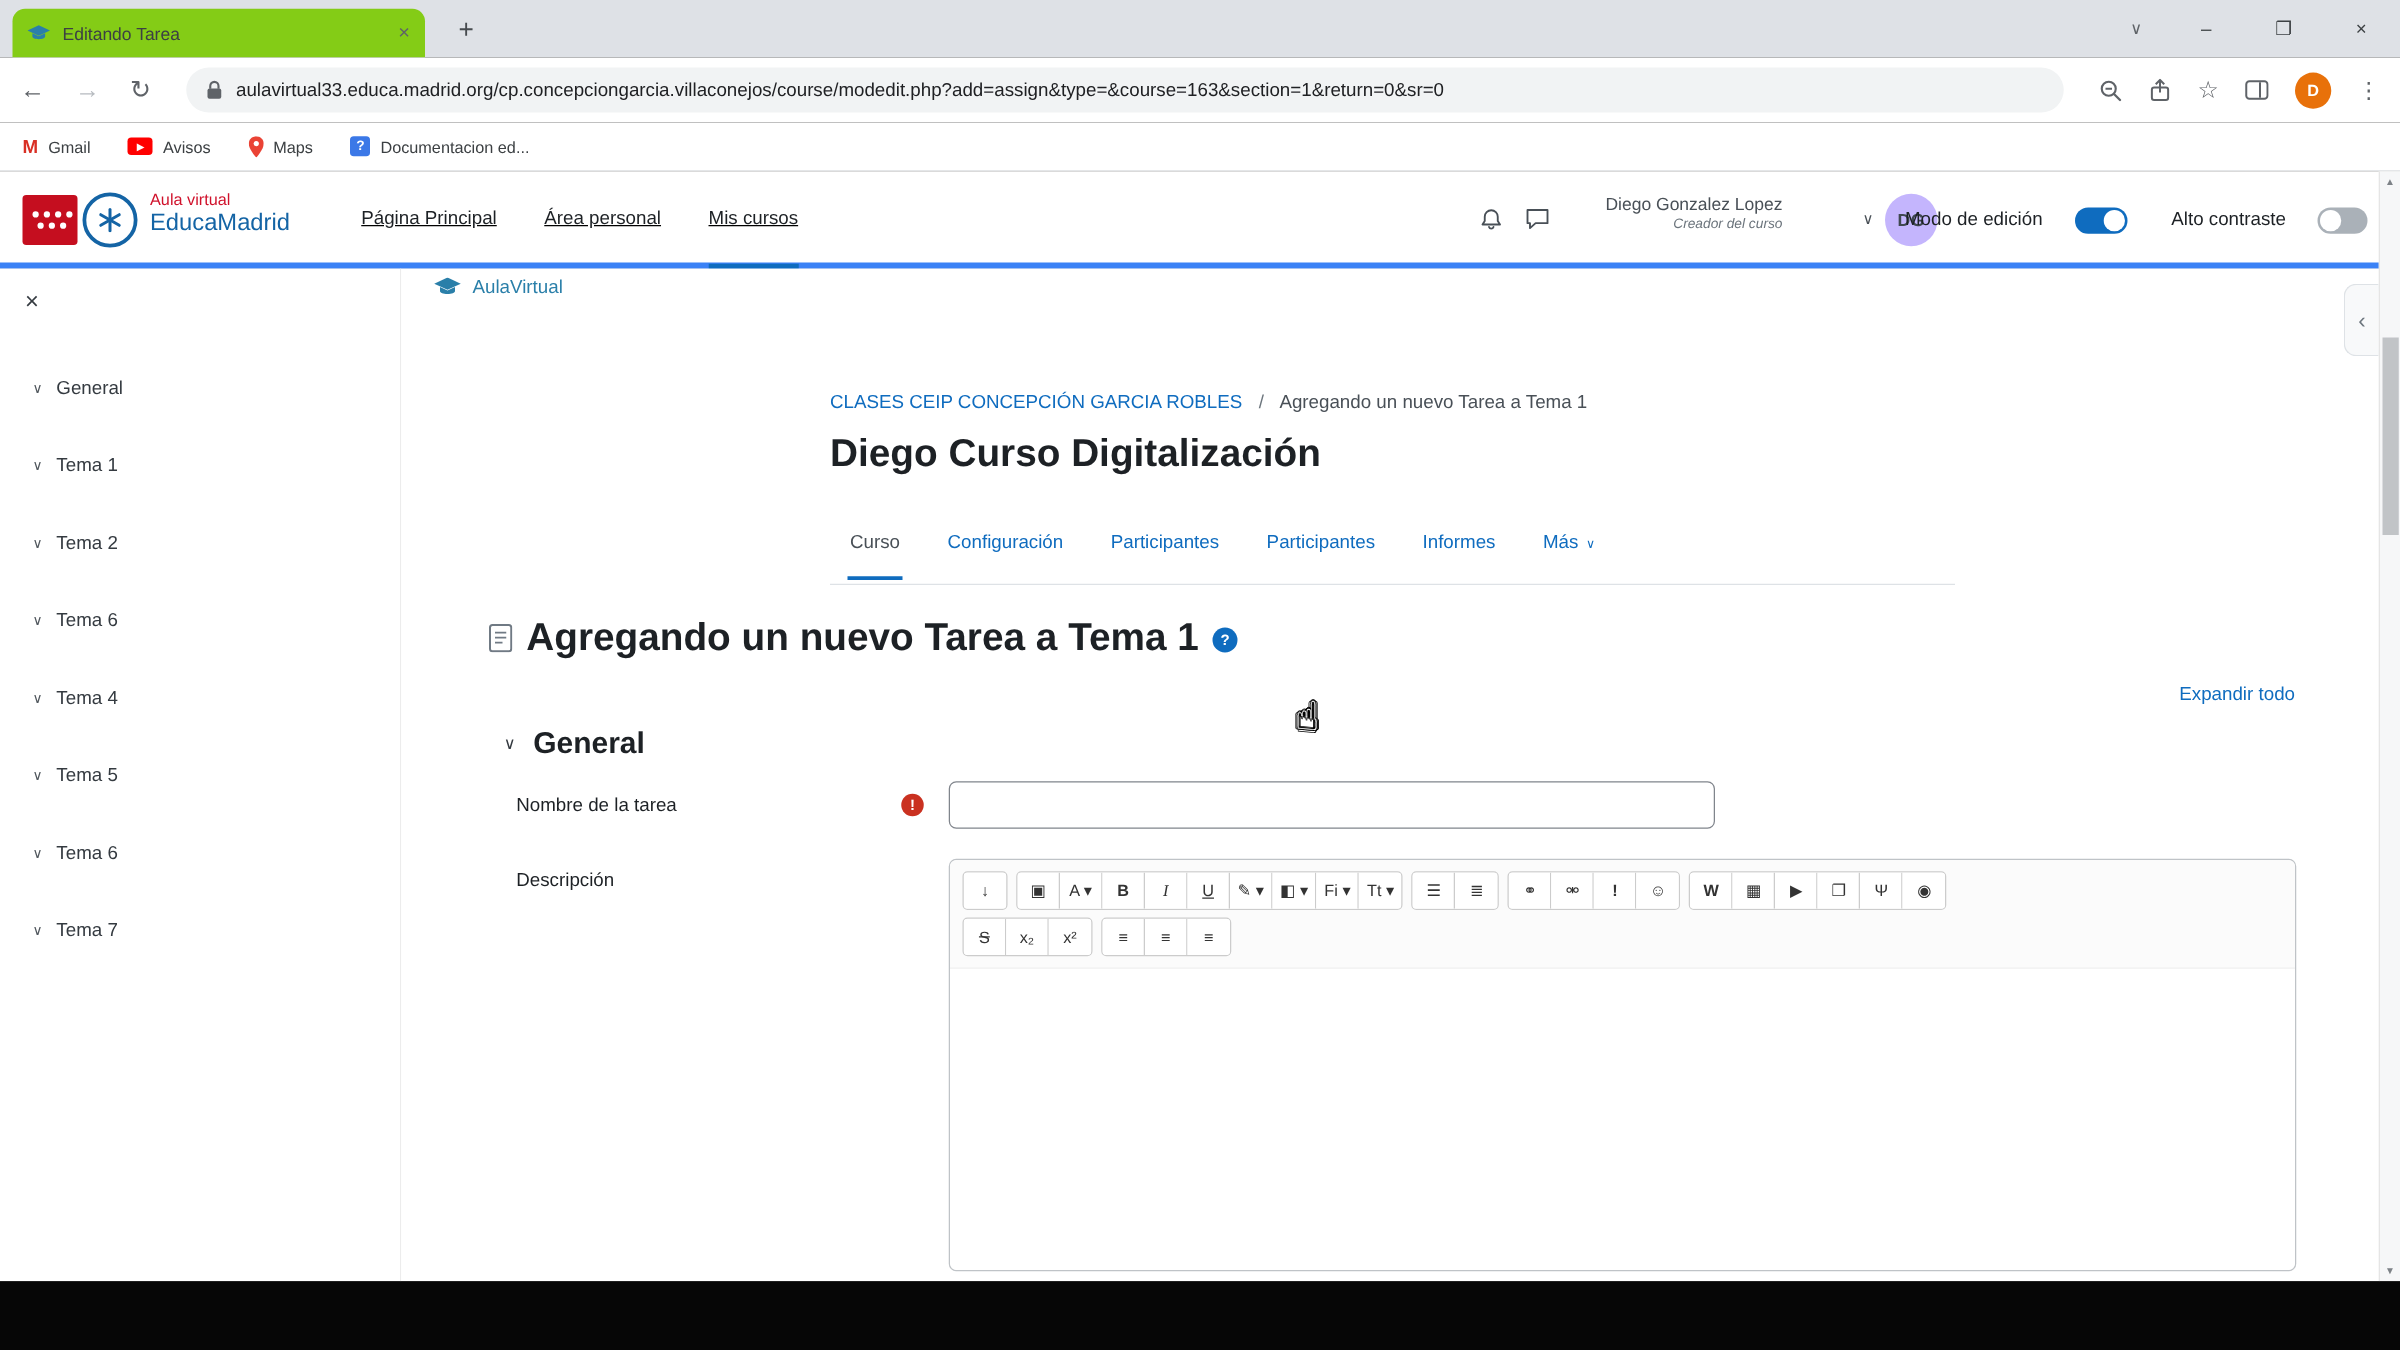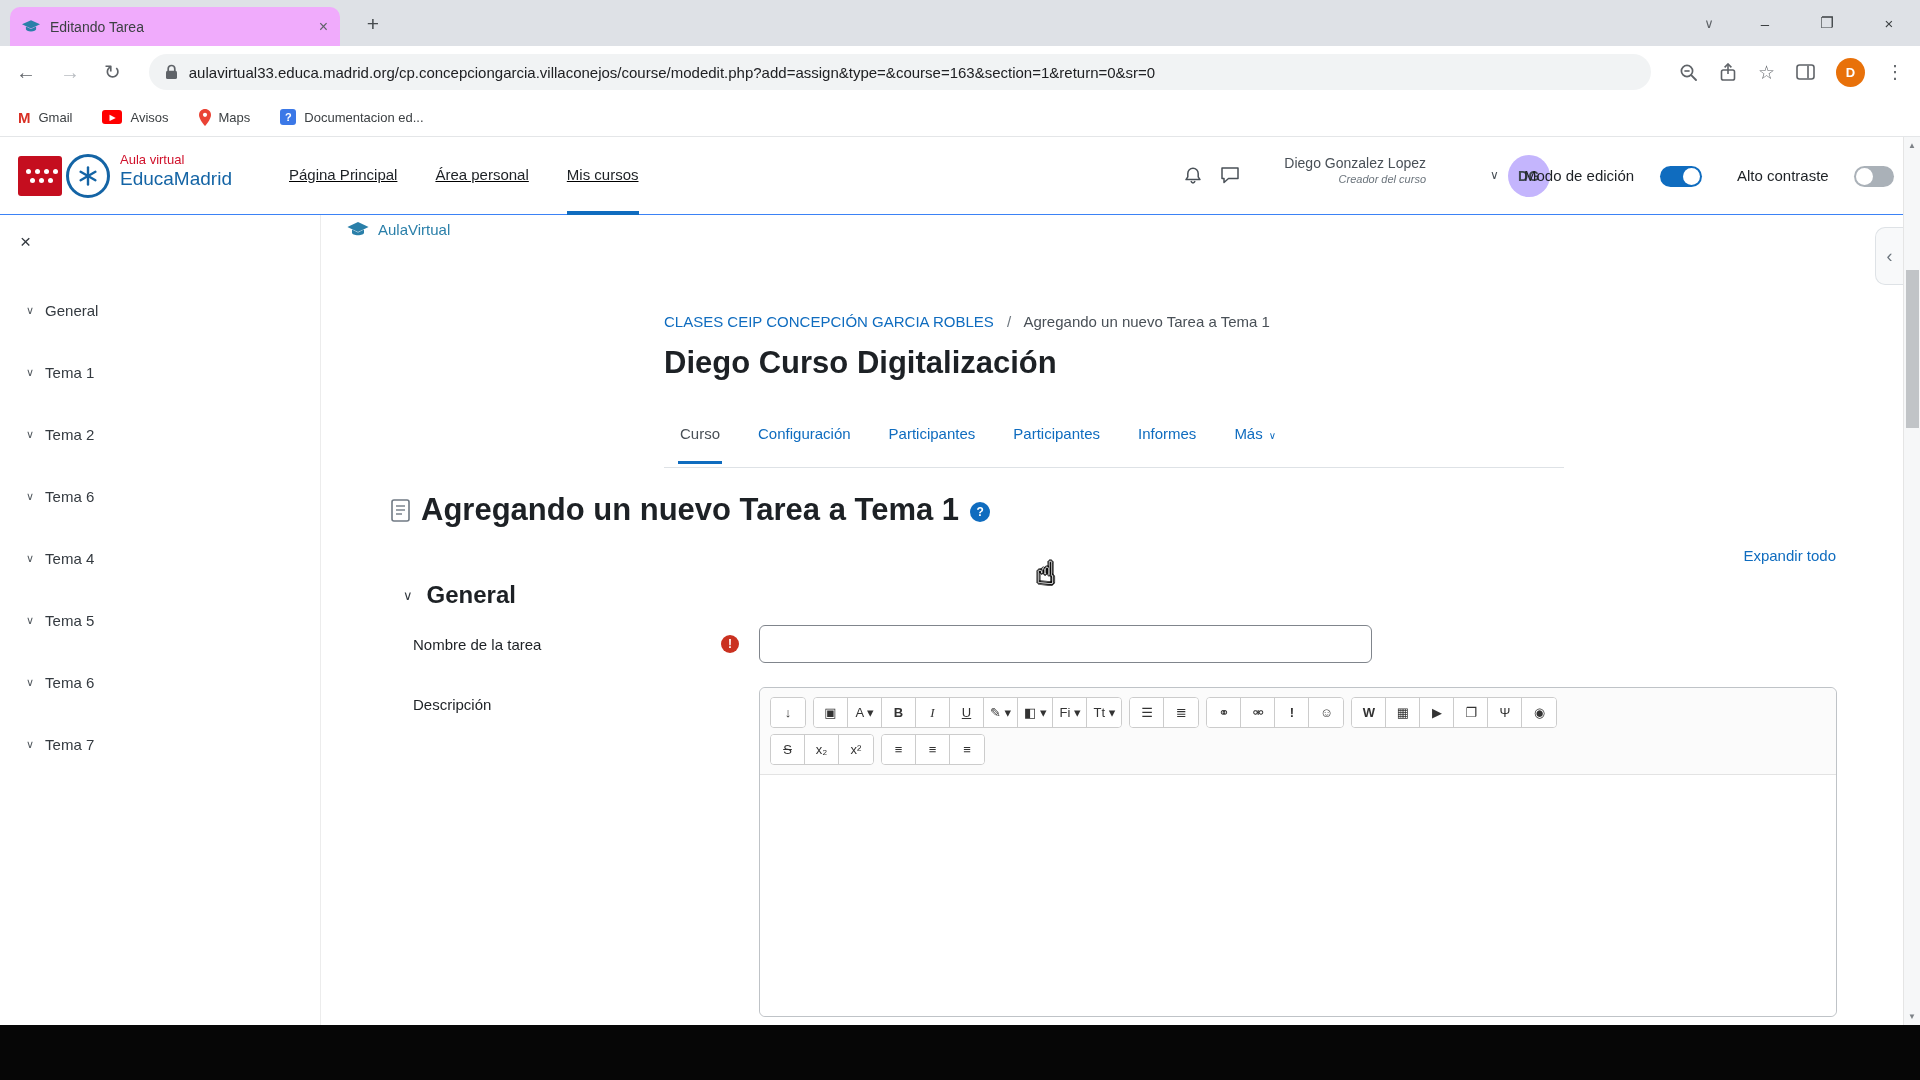--- a/index.html
+++ b/index.html
@@ -2,21 +2,21 @@
 <html><head>
 <meta charset="utf-8">
 <style>
   * { margin:0; padding:0; box-sizing:border-box; }
   html,body { width:1920px; height:1080px; overflow:hidden; background:#000;
     font-family:"Liberation Sans","DejaVu Sans",sans-serif; }
   .screen { position:absolute; inset:0; }
 
   
   .tabstrip { position:absolute; top:0; left:0; width:1920px; height:46px; background:#dee1e6; }
-  .tab { position:absolute; left:10px; top:7px; width:330px; height:39px; background:#f0abfc;
+  .tab { position:absolute; left:10px; top:7px; width:330px; height:39px; background:#84cc16;
     border-radius:10px 10px 0 0; display:flex; align-items:center; padding:0 12px; gap:10px;justify-content:flex-end; }
   .tab-title { flex:1; font-size:14px; color:#3c4043; white-space:nowrap; overflow:hidden; }
   .tab-close { color:#5f6368; font-size:16px; line-height:1; }
   .newtab { position:absolute; left:358px; top:9px; width:30px; height:30px; display:flex;
     align-items:center; justify-content:center; font-size:21px; color:#474b4f; }
   .win-controls { position:absolute; right:0; top:0; height:46px; display:flex; }
   .wc { width:62px; height:46px; display:flex; align-items:center; justify-content:center;
     font-size:15px; color:#3c4043; }
   .wc.caret { width:50px; font-size:13px; color:#5f6368; }
 
@@ -39,21 +39,21 @@
     border-bottom:1px solid #e4e6e8; display:flex; align-items:center; gap:30px; padding:0 18px; }
   .bm { display:flex; align-items:center; gap:8px; font-size:13px; color:#3c4043; }
   .gm { font-weight:700; color:#d93025; font-size:15px; }
   .yt { width:20px; height:14px; background:#f00; border-radius:3px; color:#fff; font-size:8px;
     display:flex; align-items:center; justify-content:center; }
   .docq { width:16px; height:16px; background:#3b78e7; border-radius:3px; color:#fff;
     font-weight:700; font-size:11px; display:flex; align-items:center; justify-content:center; }
 
   
   .mheader { position:absolute; top:137px; left:0; width:1920px; height:78px; background:#fff;
-    border-bottom:1px solid #3b82f6; }
+    border-bottom:5px solid #3b82f6; }
   .logo-red { position:absolute; left:18px; top:19px; width:44px; height:40px; background:#c50e1f;
     border-radius:3px; }
   .logo-red::after { content:""; position:absolute; left:8px; top:13px; width:5px; height:5px;
     border-radius:50%; background:#fff;
     box-shadow:9px 0 #fff, 18px 0 #fff, 27px 0 #fff, 4px 9px #fff, 13px 9px #fff, 22px 9px #fff; }
   .logo-emblem { position:absolute; left:66px; top:17px; width:44px; height:44px;
     border:3px solid #1464a5; border-radius:50%; background:#fff; display:flex;
     align-items:center; justify-content:center; }
   .brand { position:absolute; left:120px; top:15px; }
   .brand-top { font-size:13px; color:#d0112b; }

